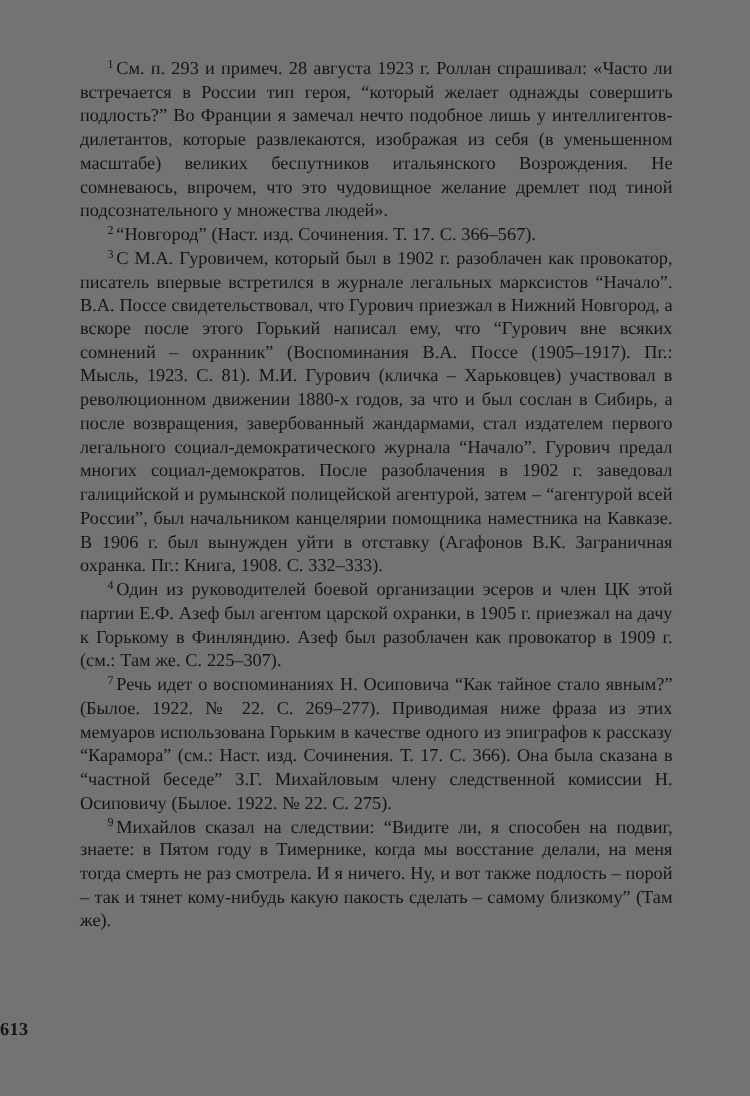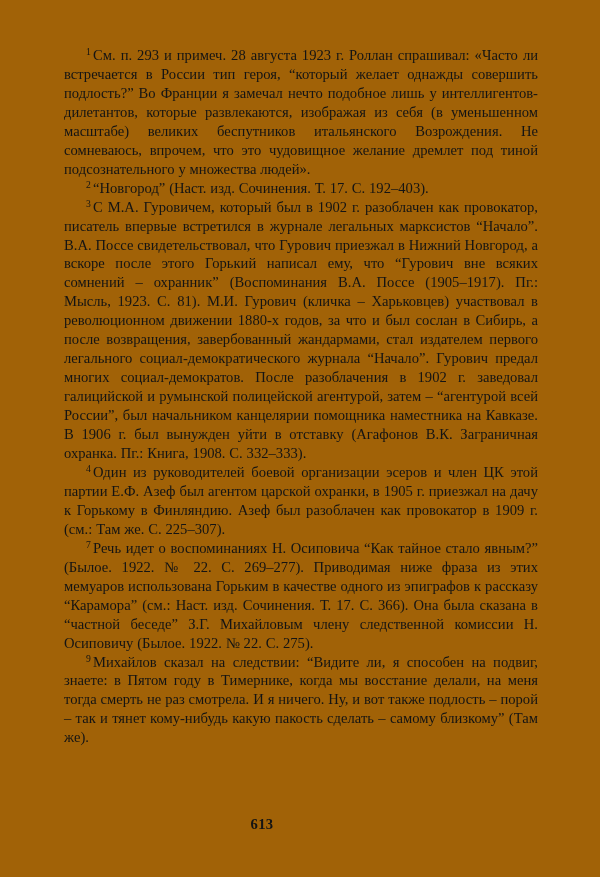--- a/index.html
+++ b/index.html
@@ -46,35 +46,35 @@
     line-height: 0;
     padding-right: 2.2px;
   }
   .it {
   }
   #page-number {
     position: absolute;
     left: 0;
     top: 816px;
     width: 524px;
-    text-align: center;
+    text-align: left;
     font-size: 14.6px;
     font-weight: bold;
     letter-spacing: 0.3px;
   }
 </style>
 </head>
 <body style="color: rgb(20, 20, 20);">
 
-<div id="page" style="background: #a16207;">
+<div id="page" style="background: #737373;">
 
   <div id="text-column">
 
   <p class="note"><sup>1</sup><span>См. п. 293 и примеч. 28 августа 1923 г. Роллан спрашивал: «Часто ли встречается в России тип героя, “который желает однажды совершить подлость?” Во Франции я замечал нечто подобное лишь у интеллигентов-дилетантов, которые развлекаются, изображая из себя (в уменьшенном масштабе) великих беспутников итальянского Возрождения. Не сомневаюсь, впрочем, что это чудовищное желание дремлет под тиной подсознательного у множества людей».</span></p>
-      <p class="note"><sup>2</sup><span>“Новгород” (Наст. изд. </span><span class="it">Сочинения</span><span>. Т. 17. С. 192–403).</span></p>
+      <p class="note"><sup>2</sup><span>“Новгород” (Наст. изд. </span><span class="it">Сочинения</span><span>. Т. 17. С. 366–567).</span></p>
       <p class="note"><sup>3</sup><span>С М.А. Гуровичем, который был в 1902 г. разоблачен как провокатор, писатель впервые встретился в журнале легальных марксистов “Начало”. В.А. Поссе свидетельствовал, что Гурович приезжал в Нижний Новгород, а вскоре после этого Горький написал ему, что “Гурович вне всяких сомнений – охранник” (Воспоминания В.А. Поссе (1905–1917). Пг.: Мысль, 1923. С. 81). М.И. Гурович (кличка – Харьковцев) участвовал в революционном движении 1880-х годов, за что и был сослан в Сибирь, а после возвращения, завербованный жандармами, стал издателем первого легального социал-демократического журнала “Начало”. Гурович предал многих социал-демократов. После разоблачения в 1902 г. заведовал галицийской и румынской полицейской агентурой, затем – “агентурой всей России”, был начальником канцелярии помощника наместника на Кавказе. В 1906 г. был вынужден уйти в отставку (</span><span class="it">Агафонов В.К.</span><span> Заграничная охранка. Пг.: Книга, 1908. С. 332–333).</span></p>
       <p class="note"><sup>4</sup><span>Один из руководителей боевой организации эсеров и член ЦК этой партии Е.Ф. Азеф был агентом царской охранки, в 1905 г. приезжал на дачу к Горькому в Финляндию. Азеф был разоблачен как провокатор в 1909 г. (см.: Там же. С. 225–307).</span></p>
       <p class="note"><sup>7</sup><span>Речь идет о воспоминаниях Н. Осиповича “Как тайное стало явным?” (Былое. 1922. № 22. С. 269–277). Приводимая ниже фраза из этих мемуаров использована Горьким в качестве одного из эпиграфов к рассказу “Карамора” (см.: Наст. изд. </span><span class="it">Сочинения</span><span>. Т. 17. С. 366). Она была сказана в “частной беседе” З.Г. Михайловым члену следственной комиссии Н. Осиповичу (Былое. 1922. № 22. С. 275).</span></p>
       <p class="note"><sup>9</sup><span>Михайлов сказал на следствии: “Видите ли, я способен на подвиг, знаете: в Пятом году в Тимернике, когда мы восстание делали, на меня тогда смерть не раз смотрела. И я ничего. Ну, и вот также подлость – порой – так и тянет кому-нибудь какую пакость сделать – самому близкому” (Там же).</span></p>
     </div>
 
   <div id="page-number">613</div>
 
 </div>
 

